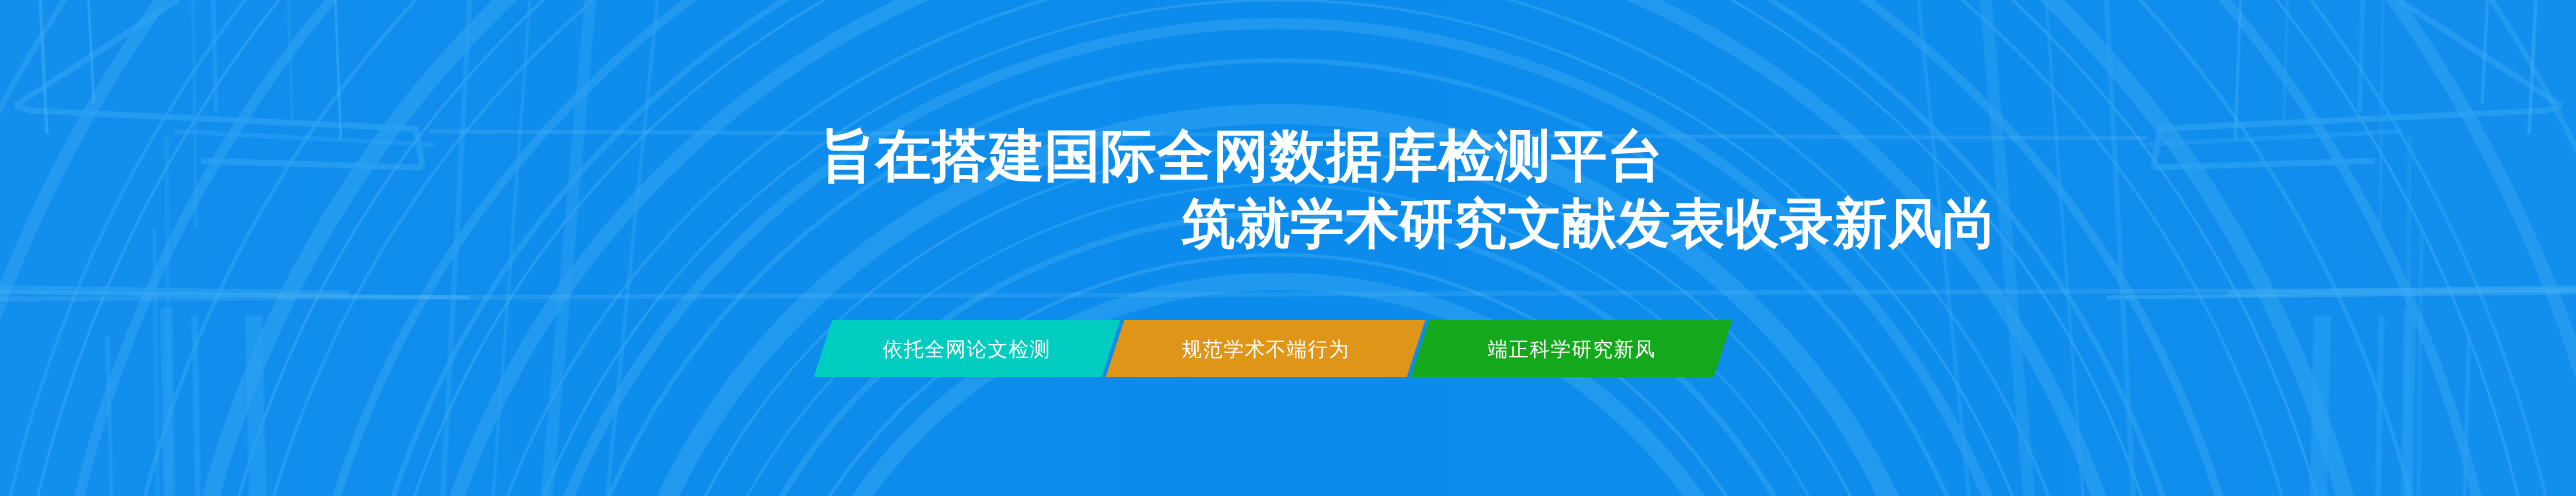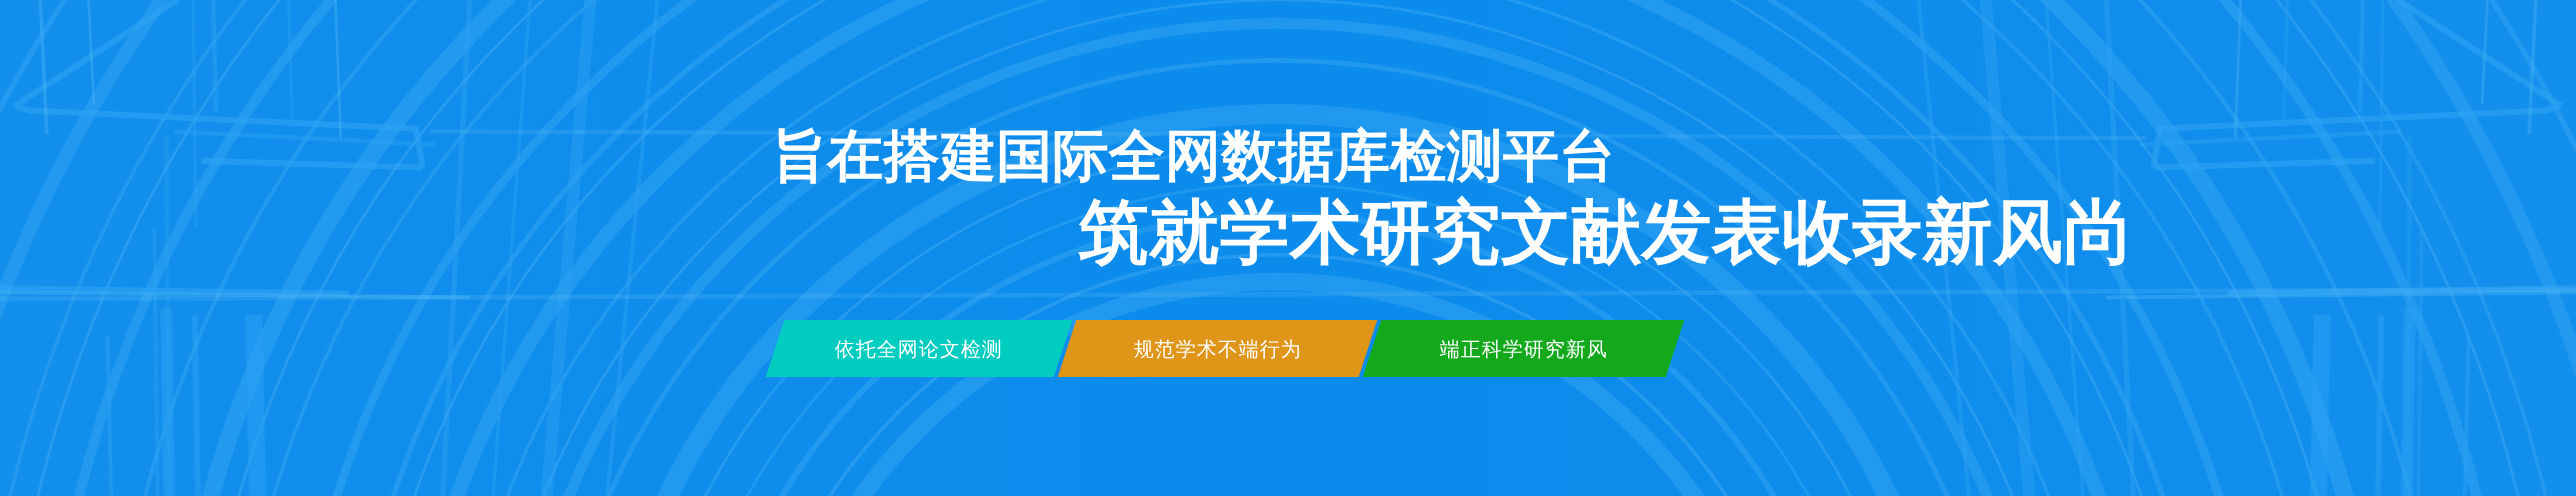--- a/index.html
+++ b/index.html
@@ -20,43 +20,44 @@
     position: absolute;
     inset: 0;
     width: 2576px;
     height: 496px;
     display: block;
   }
   .content {
     position: absolute;
     inset: 0;
     z-index: 5;
+    margin-left: 48px;
   }
   .headline {
     position: absolute;
     left: 0;
     top: 125px;
     width: 2576px;
     color: #ffffff;
     font-weight: bold;
     line-height: 1.12;
     letter-spacing: 0.3px;
     white-space: nowrap;
   }
   .headline .line1 {
     position: absolute;
     left: 771px;
     top: 0;
     font-size: 56px;
   }
   .headline .line2 {
     position: absolute;
-    left: 1079px;
+    left: 1134px;
     top: 68px;
-    font-size: 70px;
+    font-size: 54px;
   }
   .tagstrip {
     position: absolute;
     left: 775px;
     top: 320px;
     height: 57px;
     display: flex;
     align-items: stretch;
   }
   .tag {

